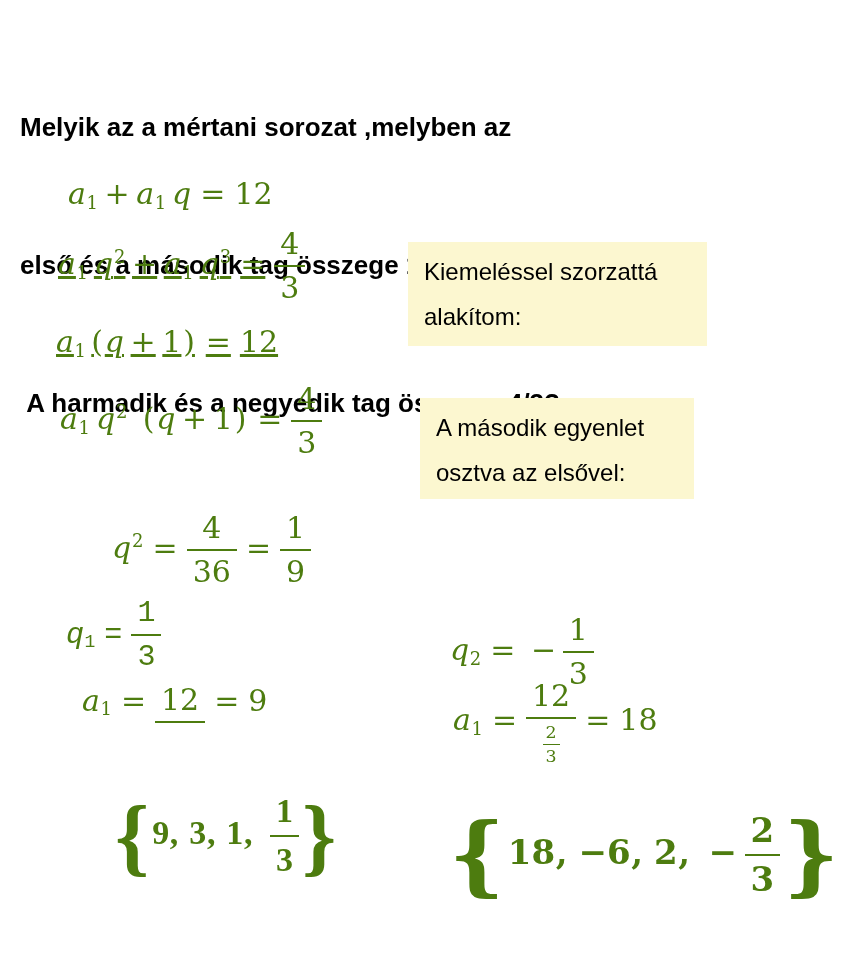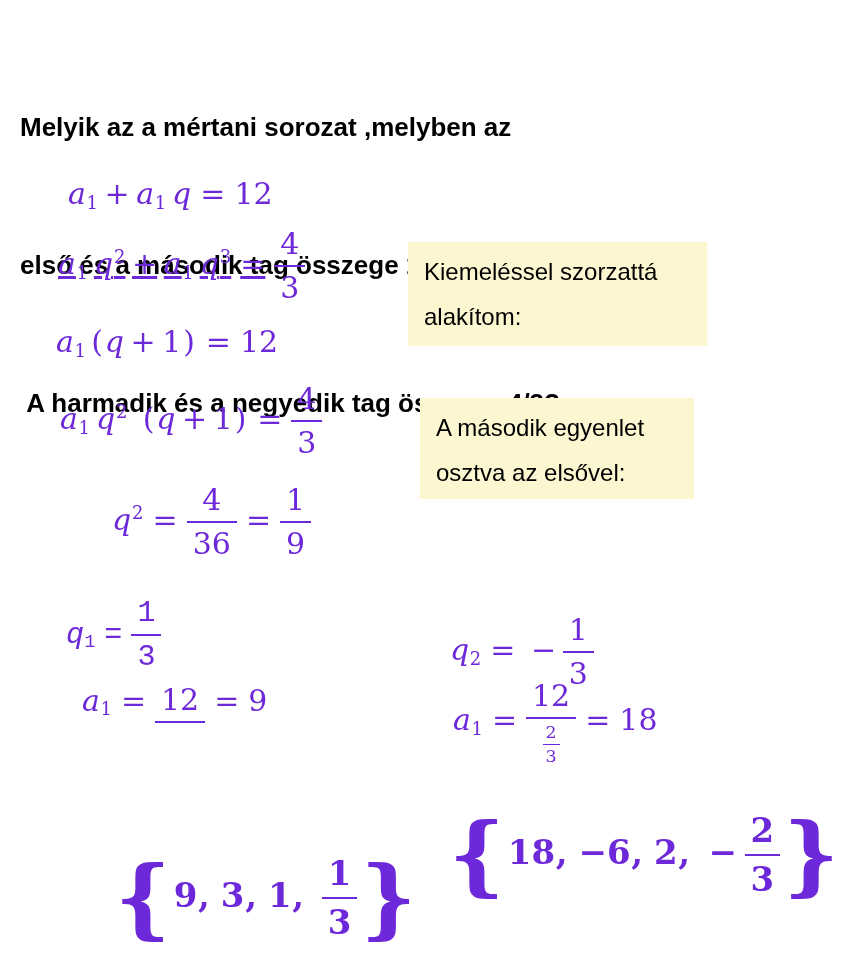--- a/index.html
+++ b/index.html
@@ -25,21 +25,21 @@
     font-family:"Liberation Sans",sans-serif;
     font-size:24px;line-height:45px;color:#000;
     padding:7px 16px;box-sizing:border-box;white-space:nowrap;
   }
   .note-1{left:408px;top:242px;width:299px;height:104px;}
   .note-2{left:420px;top:398px;width:274px;height:101px;}
   
   .eq{
     position:absolute;
     font-family:"DejaVu Serif",serif;
-    font-size:30px;line-height:1.2;color:#6d28d9;white-space:nowrap;
+    font-size:30px;line-height:1.2;color:#4d7c0f;white-space:nowrap;
   }
   .eq.bold{font-weight:bold;font-size:34px;}
   .mvar{font-style:italic;}
   .mnum{font-style:normal;}
   .mop{padding:0 0.22em;}
   .mrel{padding:0 0.3em;}
   .mpar{padding:0 0.06em;}
   .mcomma{padding:0 0.32em 0 0.02em;}
   .msp{display:inline-block;}
   .msup{font-size:0.6em;font-style:normal;vertical-align:0.62em;padding-left:0.05em;}
@@ -47,28 +47,28 @@
   .frac{display:inline-block;vertical-align:middle;text-align:center;}
   .frac .num{display:block;padding:0 6px 3px;border-bottom:2px solid currentColor;}
   .frac .den{display:block;padding:3px 6px 0;}
   .frac .frac{font-size:0.58em;}
   .frac .frac .num{border-bottom-width:1.5px;padding:0 3px 1px;}
   .frac .frac .den{padding:1px 3px 0;}
   .mbrace{font-size:2.55em;font-weight:inherit;vertical-align:middle;line-height:0.9;padding:0 3px;}
   
   [data-name="eq-sum-12"]     {left:68px; top:176px;}
   [data-name="eq-sum-4-3"]    {left:58px; top:226px;text-decoration:underline;}
-  [data-name="eq-factored-12"]{left:56px; top:324px;}
+  [data-name="eq-factored-12"]{left:56px; top:324px;text-decoration:underline;}
   [data-name="eq-factored-4-3"]{left:60px;top:381px;}
-  [data-name="eq-q-squared"]  {left:112px;top:482px;}
+  [data-name="eq-q-squared"]  {left:112px;top:510px;}
   [data-name="eq-q1"]         {left:66px; top:595px;font-family:Liberation Mono, monospace;}
   [data-name="eq-q2"]         {left:450px;top:612px;}
   [data-name="eq-a1-left"]    {left:82px; top:682px;}
   [data-name="eq-a1-right"]   {left:453px;top:678px;}
-  [data-name="set-left"]      {left:112px;top:853px;}
+  [data-name="set-left"]      {left:112px;top:791px;font-family:Liberation Serif, serif;}
   [data-name="set-right"]     {left:446px;top:810px;}
 </style>
 </head>
 <body>
 
 <div class="page" data-name="worksheet-page">
 
   <div class="title" data-name="problem-title">
     <div data-name="problem-title-line-1">Melyik az a mértani sorozat ,melyben az</div>
     <div data-name="problem-title-line-2">első és a második tag összege 12.</div>

